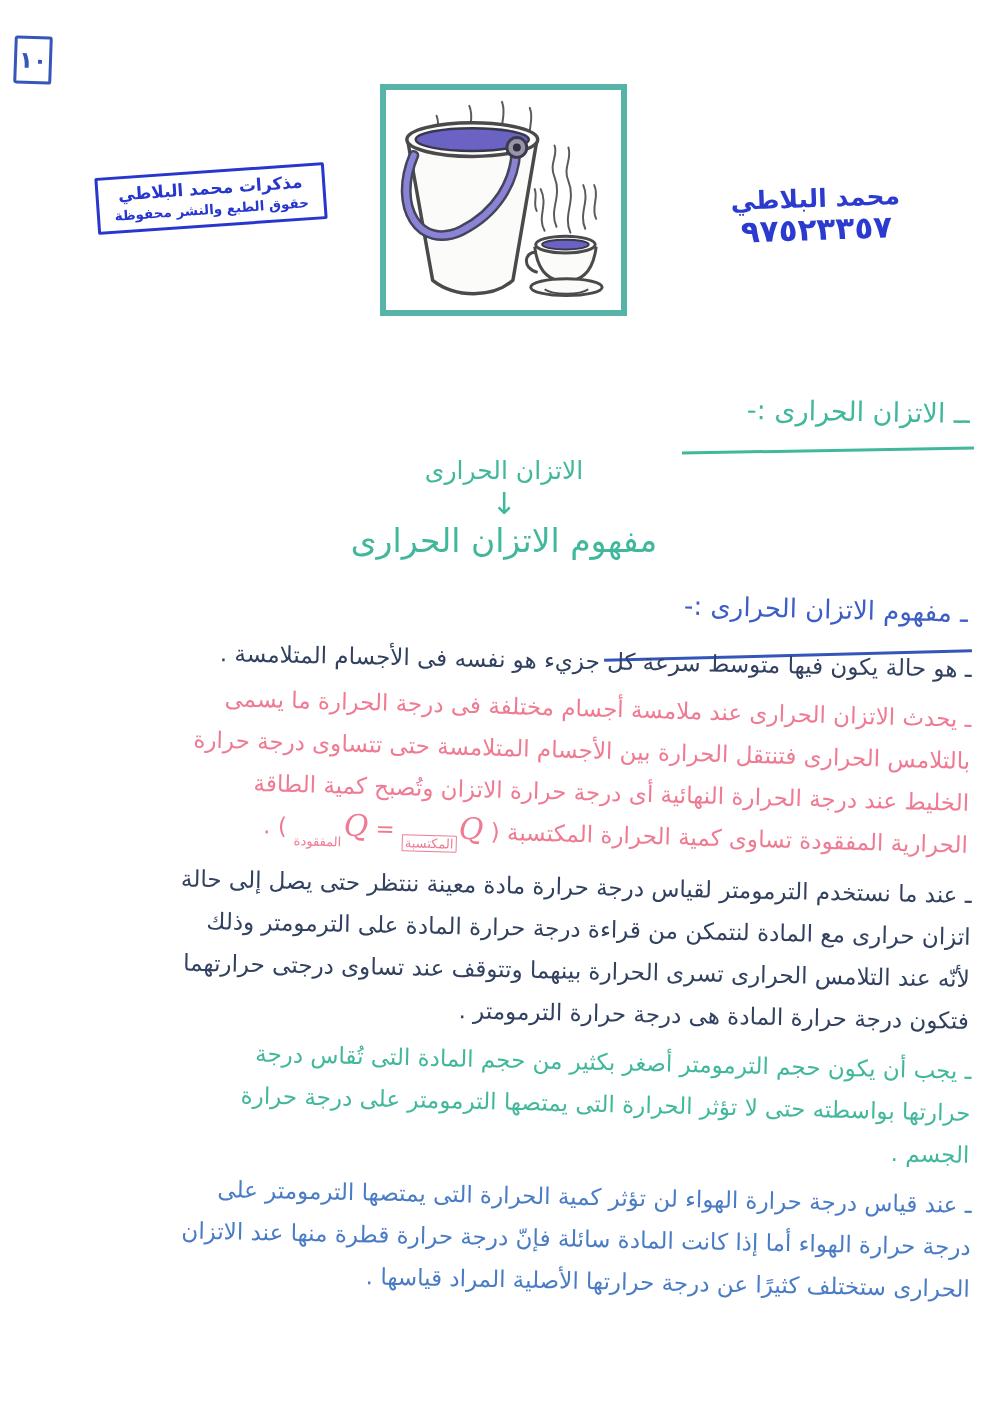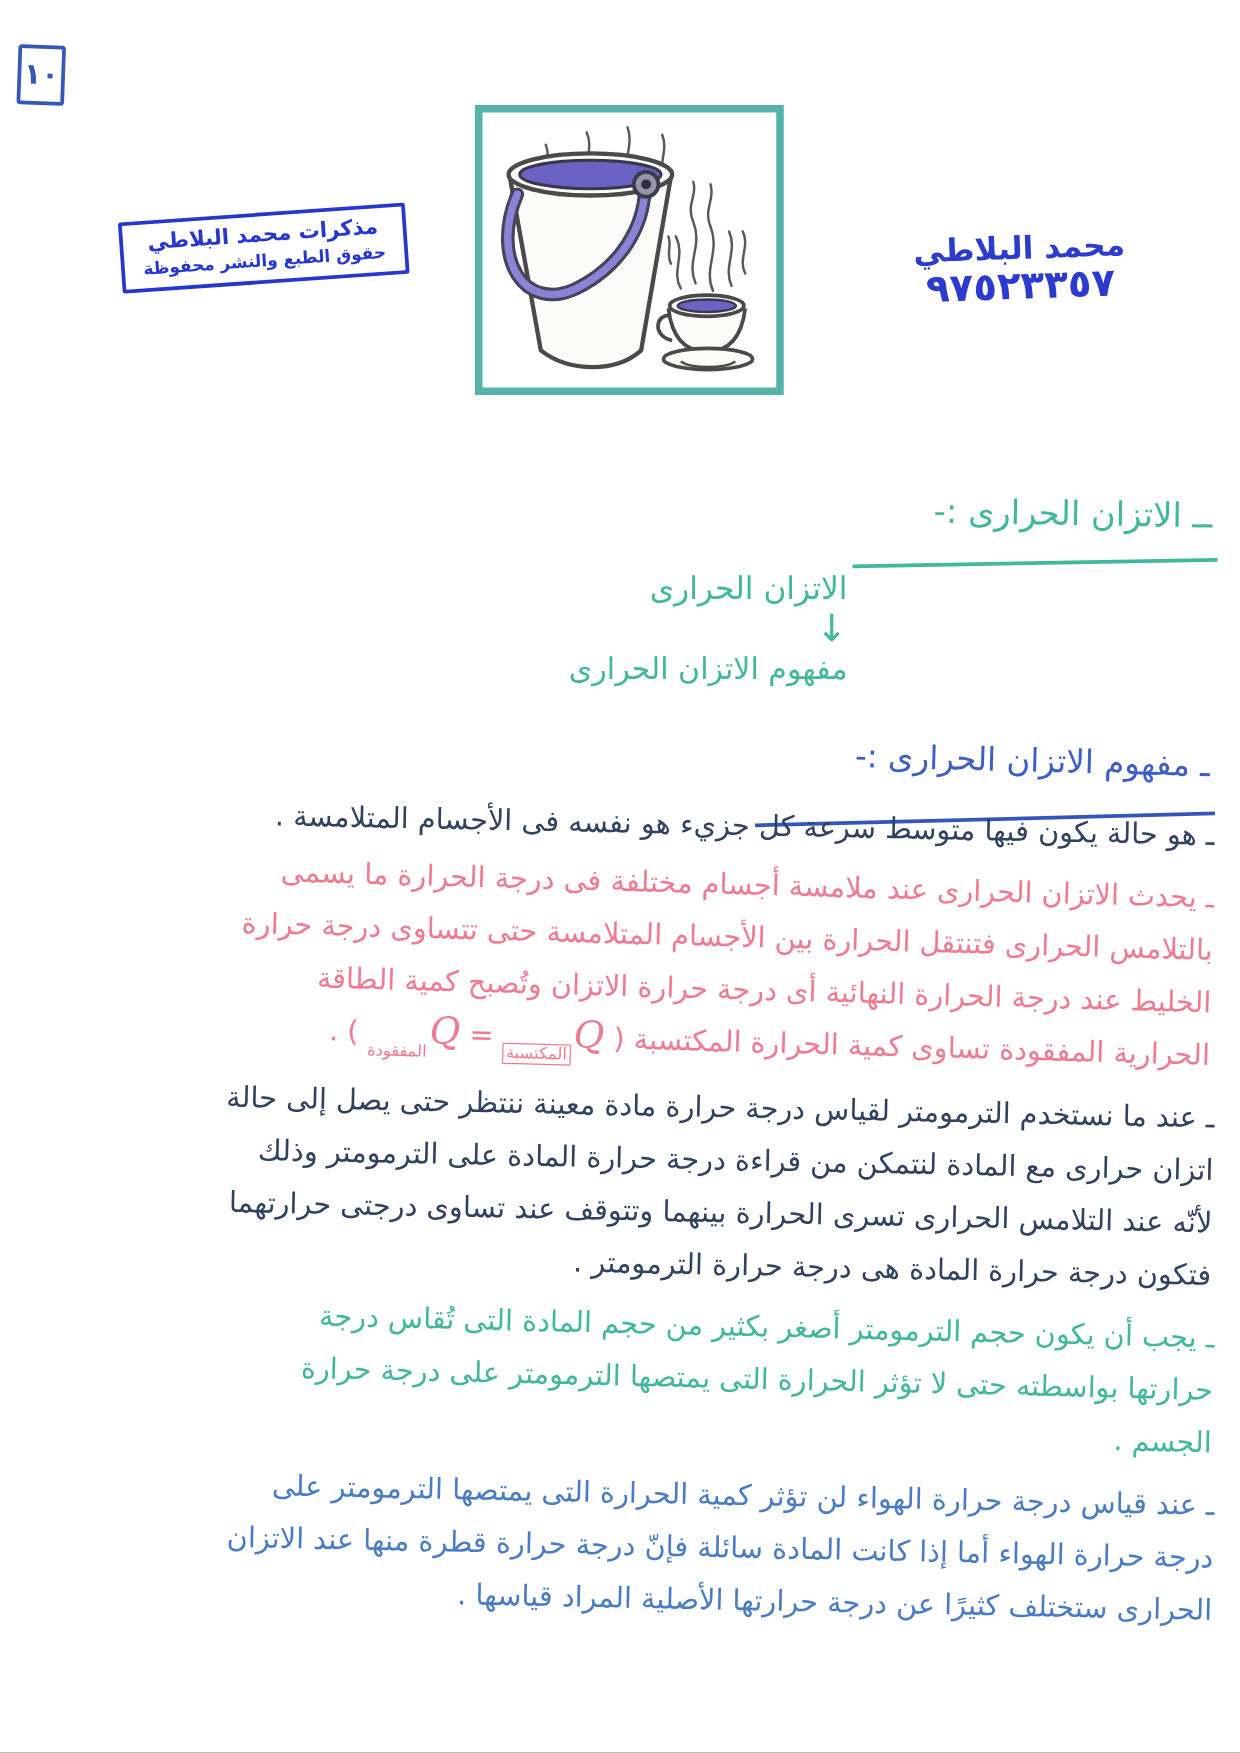--- a/index.html
+++ b/index.html
@@ -41,26 +41,26 @@
   
   .h-main{
     position:absolute;top:398px;right:22px;color:#41b79c;font-size:27px;
     white-space:nowrap;transform:rotate(1deg);transform-origin:100% 50%;
   }
   .h-main-underline{
     position:absolute;top:449px;right:18px;width:292px;height:3px;
     background:#41b79c;transform:rotate(-1deg);
   }
   .flow{
-    position:absolute;top:456px;left:330px;width:348px;text-align:right;
+    position:absolute;top:456px;left:330px;width:348px;text-align:center;
     color:#41b79c;
   }
   .flow .f-top{font-size:25px;white-space:nowrap;}
   .flow .f-arrow{font-size:30px;line-height:30px;margin:4px 0 2px;}
-  .flow .f-bottom{font-size:24px;white-space:nowrap;}
+  .flow .f-bottom{font-size:33px;white-space:nowrap;}
   .h-concept{
     position:absolute;top:598px;right:24px;color:#3c5ec6;font-size:26px;
     white-space:nowrap;transform:rotate(1.5deg);transform-origin:100% 50%;
   }
   .h-concept-underline{
     position:absolute;top:654px;right:20px;width:368px;height:3px;
     background:#3456bb;transform:rotate(-1.5deg);
   }
   
   .content{

